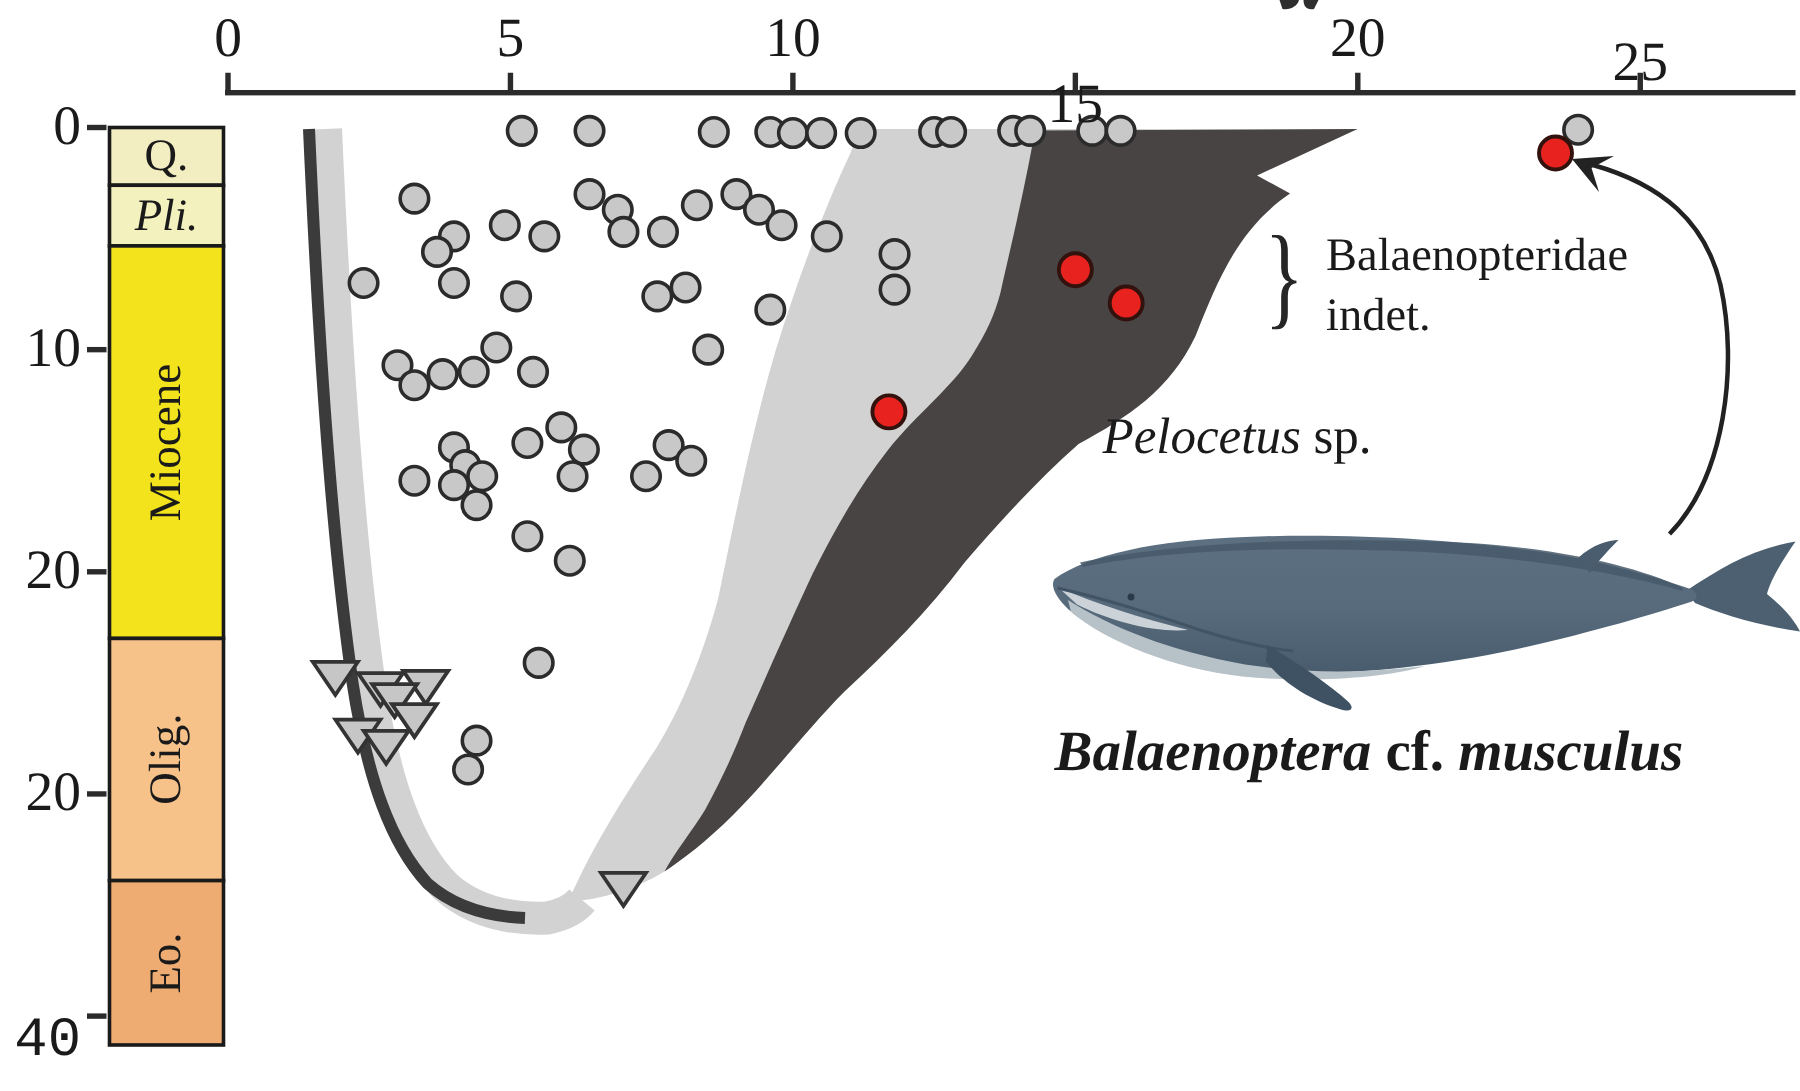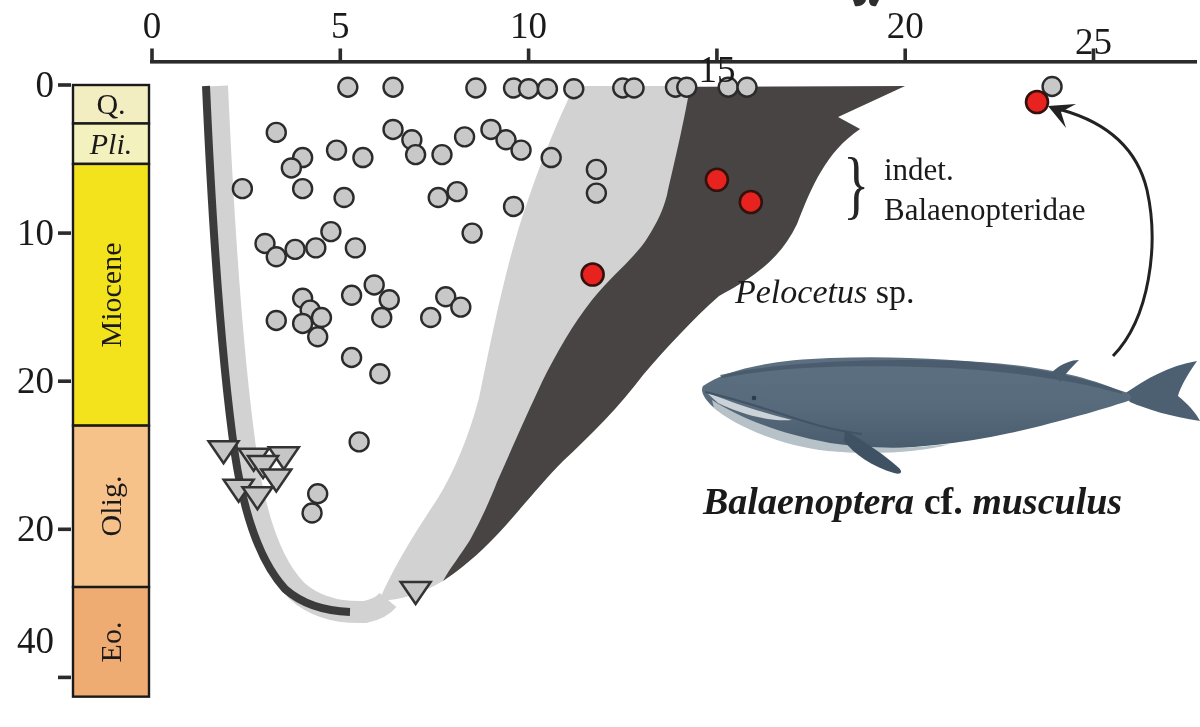--- a/index.html
+++ b/index.html
@@ -155,22 +155,22 @@
 
     <g>
       <path d="M 853,0 L 866,0 C 865,4 860,7 855,6 Z" fill="#2e2e2e"></path>
       <path d="M 869,0 L 879,0 L 876,6 C 871,7 869,4 869,0 Z" fill="#2e2e2e"></path>
     </g>
   </svg>
 
   <div class="lbl anno-brace">}</div>
 
   <div class="lbl anno-balaen">
+    <div>Balaenopteridae</div>
     <div>indet.</div>
-    <div>Balaenopteridae</div>
   </div>
 
   <div class="lbl anno-pelocetus">
     <span class="it">Pelocetus</span><span> sp.</span>
   </div>
 
   <div class="lbl anno-musculus">
     <span class="it">Balaenoptera</span><span> cf. </span><span class="it">musculus</span>
   </div>
 
@@ -182,14 +182,14 @@
     <div class="lbl tick-x" style="left: 152px; top: 6px; position: absolute;">0</div>
     <div class="lbl tick-x" style="left: 340.3px; top: 6px; position: absolute;">5</div>
     <div class="lbl tick-x" style="left: 528.6px; top: 6px; position: absolute;">10</div>
     <div class="lbl tick-x" style="left: 716.9px; top: 6px; position: absolute; margin-top: 44px;">15</div>
     <div class="lbl tick-x" style="left: 905.2px; top: 6px; position: absolute;">20</div>
     <div class="lbl tick-x" style="left: 1093.5px; top: 6px; position: absolute; margin-top: 16px;">25</div>
     <div class="lbl tick-y" style="left: 6px; top: 65px; position: absolute;">0</div>
     <div class="lbl tick-y" style="left: 6px; top: 213.1px; position: absolute;">10</div>
     <div class="lbl tick-y" style="left: 6px; top: 361.2px; position: absolute;">20</div>
     <div class="lbl tick-y" style="left: 6px; top: 509.3px; position: absolute;">20</div>
-    <div class="lbl tick-y" style="left: 6px; top: 621px; position: absolute;">40</div>
+    <div class="lbl tick-y" style="left: 6px; top: 674px; position: absolute; font-family: Liberation Mono, monospace;">40</div>
   </div>
 
 </body></html>

